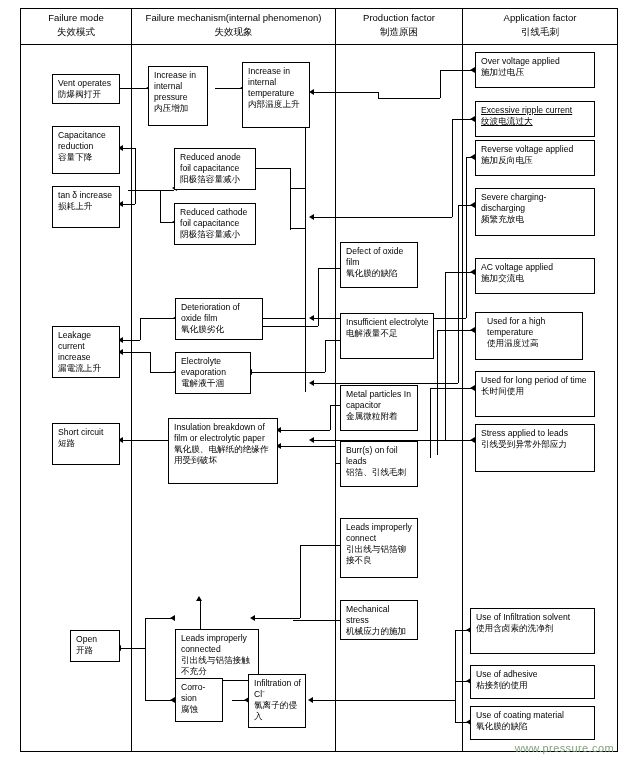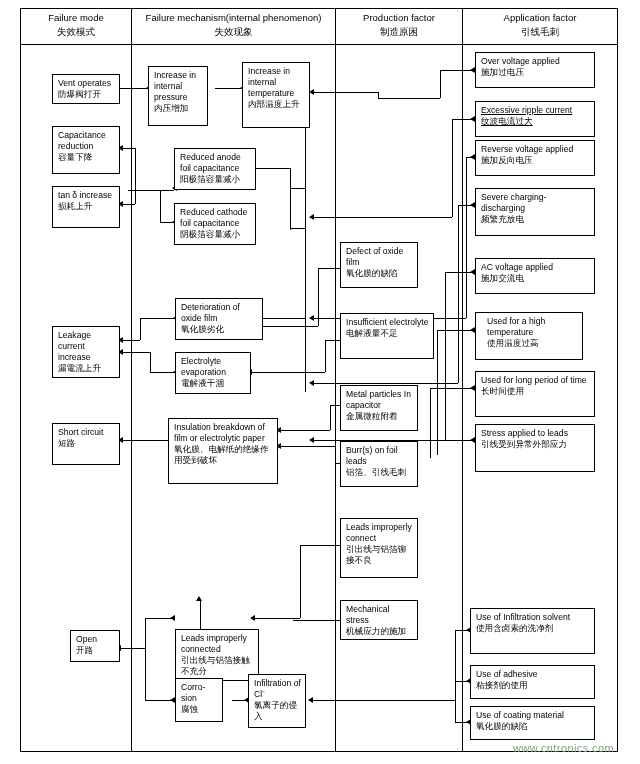--- a/index.html
+++ b/index.html
@@ -384,14 +384,14 @@
   </div>
   <div class="node" style="left:470px; top:665px; width:125px; height:34px;">
     <span class="en">Use of adhesive</span>
     <span class="cn">粘接剂的使用</span>
   </div>
   <div class="node" style="left:470px; top:706px; width:125px; height:34px;">
     <span class="en">Use of coating material</span>
     <span class="cn">氧化膜的缺陷</span>
   </div>
 
-  <div class="watermark">www.cntronics.com</div>
+  <div class="watermark">www.pressure.com</div>
 </div>
 
 </body></html>

